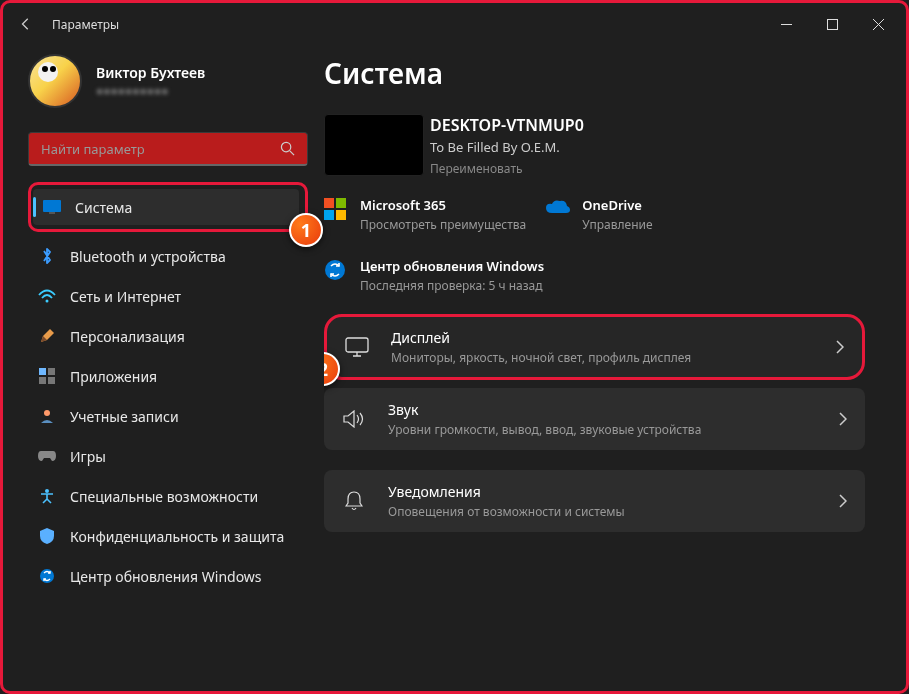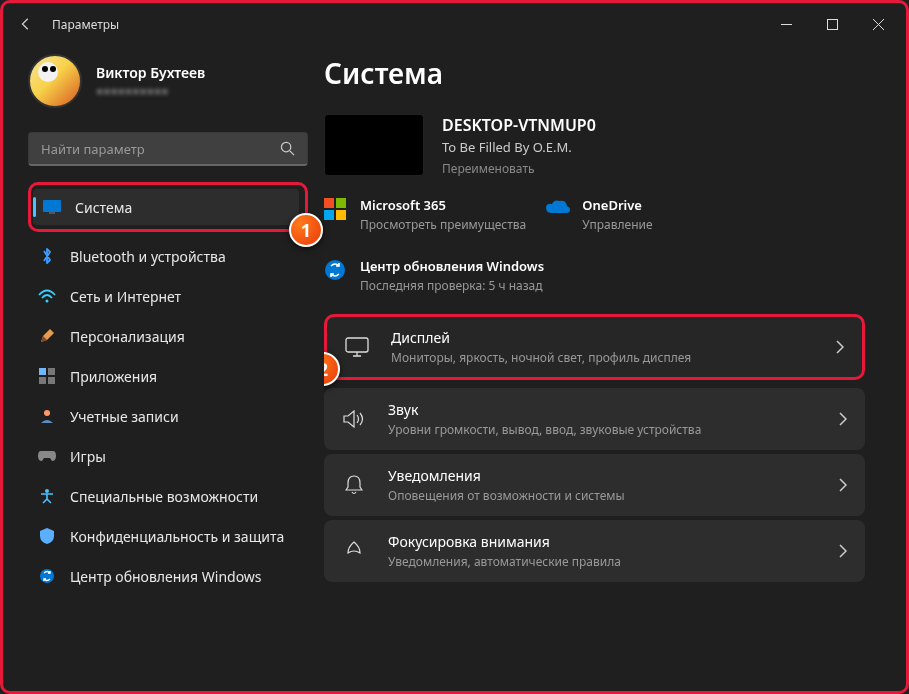--- a/index.html
+++ b/index.html
@@ -20,54 +20,54 @@
 
   
   .user { display: flex; align-items: center; gap: 14px; margin-bottom: 24px; margin-top: 6px; }
   .avatar { width: 54px; height: 54px; border-radius: 50%; background: linear-gradient(135deg, #f8e39a 0%, #f8d24a 45%, #e07a2c 85%); border: 2px solid #333; position: relative; overflow: hidden; }
   .avatar::before { content:""; position:absolute; top:6px; left:8px; width:20px; height:20px; border-radius:50%; background:#f2f2f2; }
   .avatar::after { content:""; position:absolute; top:10px; left:12px; width:6px; height:6px; border-radius:50%; background:#000; box-shadow: 8px 0 0 #000; }
   .user-name { font-size: 14px; font-weight: 600; color: #fff; }
   .user-sub { font-size: 12px; color: #888; filter: blur(2px); }
 
   
-  .search { display: flex; align-items: center; background: #404040; border: 1px solid #3a3a3a; border-bottom: 2px solid #666; border-radius: 4px; height: 34px; padding: 0 12px; margin-bottom: 16px; }
+  .search { display: flex; align-items: center; background: #b91c1c; border: 1px solid #3a3a3a; border-bottom: 2px solid #666; border-radius: 4px; height: 34px; padding: 0 12px; margin-bottom: 16px; }
   .search input { flex: 1; background: transparent; border: none; outline: none; color: #ccc; font-size: 13px; }
   .search input::placeholder { color: #999; }
   .search-icon { color: #ccc; }
 
   
   .nav-wrap { position: relative; border: 3px solid #e6193a; border-radius: 10px; padding: 4px 6px 4px 2px; margin-bottom: 6px; }
   .nav-item { display: flex; align-items: center; gap: 14px; height: 36px; padding: 0 10px; border-radius: 4px; font-size: 14px; color: #e8e8e8; cursor: pointer; }
   .nav-item.active { background: #2d2d2d; position: relative; }
   .nav-item.active::before { content:""; position:absolute; left:0; top:8px; bottom:8px; width:3px; background:#4cc2ff; border-radius:2px; }
   .nav-list { display: flex; flex-direction: column; gap: 4px; }
   .nav-ico { width: 18px; height: 18px; display: flex; align-items: center; justify-content: center; flex-shrink: 0; }
 
   
   .marker { position: absolute; width: 34px; height: 34px; border-radius: 50%; background: radial-gradient(circle at 30% 30%, #ff7a1a, #e83a0c); border: 2px solid #fff; color: #fff; font-weight: 700; font-size: 18px; display: flex; align-items: center; justify-content: center; box-shadow: 0 2px 6px rgba(0,0,0,.6); z-index: 20; }
 
   
   h1.page-title { font-size: 28px; font-weight: 600; margin-bottom: 22px; }
-  .device-row { display: flex; align-items: flex-start; gap: 18px; margin-bottom: 18px; }
+  .device-row { display: flex; align-items: flex-start; gap: 6px; margin-bottom: 18px; }
   .device-thumb { width: 100px; height: 62px; background: #000; border-radius: 4px; border: 1px solid #222; }
   .device-name { font-size: 16px; font-weight: 600; }
   .device-sub { font-size: 13px; color: #ccc; margin-top: 2px; }
   .rename-link { font-size: 12px; color: #888; margin-top: 4px; display: inline-block; }
 
   .top-cards { display: flex; gap: 20px; margin-bottom: 24px; }
   .top-card { display: flex; align-items: flex-start; gap: 14px; }
   .card-ico { width: 22px; height: 22px; flex-shrink: 0; margin-top: 2px; }
   .card-title { font-size: 13px; font-weight: 600; color: #fff; }
   .card-sub { font-size: 12px; color: #999; margin-top: 2px; }
   .update-card { margin-bottom: 20px; }
 
   
-  .settings-row { display: flex; align-items: center; background: #2d2d2d; border-radius: 8px; height: 62px; padding: 0 18px; margin-bottom: 4px; cursor: pointer; position: relative; }
-  .settings-row.highlight { border: 3px solid #e6193a; border-radius: 10px; background: #262626; height: 66px; margin-bottom: 8px; }
+  .settings-row { display: flex; align-items: center; background: #2d2d2d; border-radius: 8px; height: 62px; padding: 0 18px; margin-bottom: 20px; cursor: pointer; position: relative; }
+  .settings-row.highlight { border: 3px solid #e6193a; border-radius: 18px; background: #262626; height: 66px; margin-bottom: 8px; }
   .row-ico { width: 24px; height: 24px; margin-right: 22px; color: #ddd; display: flex; align-items: center; justify-content: center; }
   .row-content { flex: 1; }
   .row-title { font-size: 14px; color: #fff; }
   .row-sub { font-size: 12px; color: #999; margin-top: 2px; }
   .chevron { color: #ccc; }
 
   svg { display: block; }
 </style>
 </head>
 <body>
@@ -319,33 +319,17 @@
           <div class="row-title">Уведомления</div>
           <div class="row-sub">Оповещения от возможности и системы</div>
         </div>
         <div class="chevron">
             <svg width="8" height="14">
               <path d="M1 1 L7 7 L1 13" stroke="#ccc" stroke-width="1.5" fill="none"></path>
             </svg>
           </div>
       </div>
 
-      <div class="settings-row">
-        <div class="row-ico">
-          <svg width="20" height="20" viewBox="0 0 20 20">
-              <path d="M10 1 Q16 6 16 12 Q10 8 4 12 Q4 6 10 1 Z" stroke="#ddd" stroke-width="1.2" fill="none"></path>
-            </svg>
-        </div>
-        <div class="row-content">
-          <div class="row-title">Фокусировка внимания</div>
-          <div class="row-sub">Уведомления, автоматические правила</div>
-        </div>
-        <div class="chevron">
-            <svg width="8" height="14">
-              <path d="M1 1 L7 7 L1 13" stroke="#ccc" stroke-width="1.5" fill="none"></path>
-            </svg>
-          </div>
-      </div>
     </div>
   </div>
 </div>
 
 <div class="frame"></div>
 
 </body></html>

